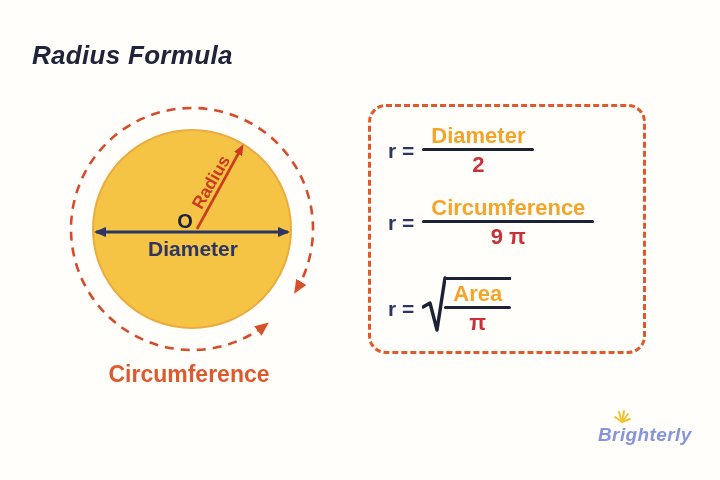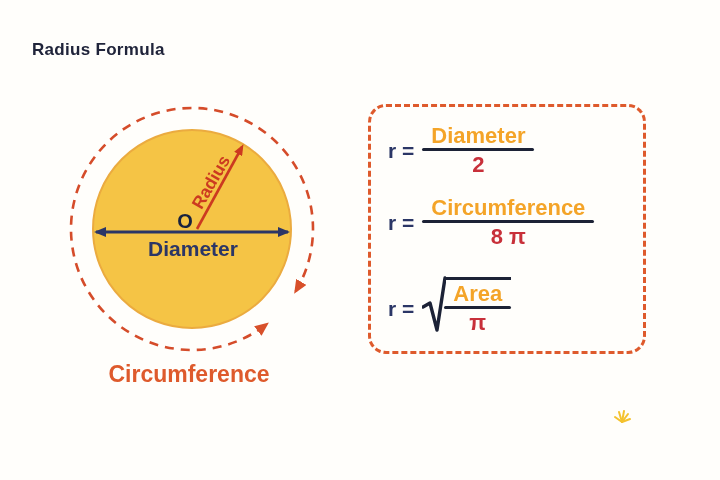--- a/index.html
+++ b/index.html
@@ -6,22 +6,23 @@
     margin: 0; padding: 0;
     width: 720px; height: 480px;
     background: #fffefb;
     font-family: "Liberation Sans", "DejaVu Sans", sans-serif;
     overflow: hidden;
   }
   .canvas { position: relative; width: 720px; height: 480px; }
 
   .title {
     position: absolute; left: 32px; top: 40px;
-    font-size: 17px; font-weight: 700; color: #20243a;
+    font-size: 26px; font-weight: 700; color: #20243a;
     letter-spacing: 0.3px;
+    font-style: italic;
   }
 
   svg.diagram { position: absolute; left: 20px; top: 90px; }
 
   .formula-panel {
     position: absolute; left: 368px; top: 104px;
     width: 272px; height: 244px;
     border: 3px dashed #de5a2c; border-radius: 18px;
     box-sizing: content-box;
   }
@@ -95,21 +96,21 @@
         <span class="bar"></span>
         <span class="den">2</span>
       </span>
     </div>
 
     <div class="f-row row2">
       <span class="lhs">r =</span>
       <span class="frac">
         <span class="num">Circumference</span>
         <span class="bar"></span>
-        <span class="den">8 π</span>
+        <span class="den">9 π</span>
       </span>
     </div>
 
     <div class="f-row row3">
       <span class="lhs">r =</span>
       <span class="sqrt-wrap">
         <svg class="radical" width="24" height="60" viewBox="0 0 24 60">
           <path d="M1 32 L8 28 L15 55 L23 3" fill="none" stroke="#1c2236" stroke-width="3.4" stroke-linejoin="round" stroke-linecap="round"></path>
         </svg>
         <span class="sqrt-frac">
@@ -126,14 +127,15 @@
 
   <svg class="sun" width="20" height="14" viewBox="0 0 20 14">
     <g stroke="#f4c22e" stroke-width="2" stroke-linecap="round">
       <line x1="10" y1="12" x2="3" y2="7"></line>
       <line x1="10" y1="12" x2="7" y2="2"></line>
       <line x1="10" y1="12" x2="12" y2="1"></line>
       <line x1="10" y1="12" x2="16" y2="4"></line>
       <line x1="10" y1="12" x2="18" y2="9"></line>
     </g>
   </svg>
+  <div class="logo">Brighterly</div>
 
 </div>
 
 </body></html>

